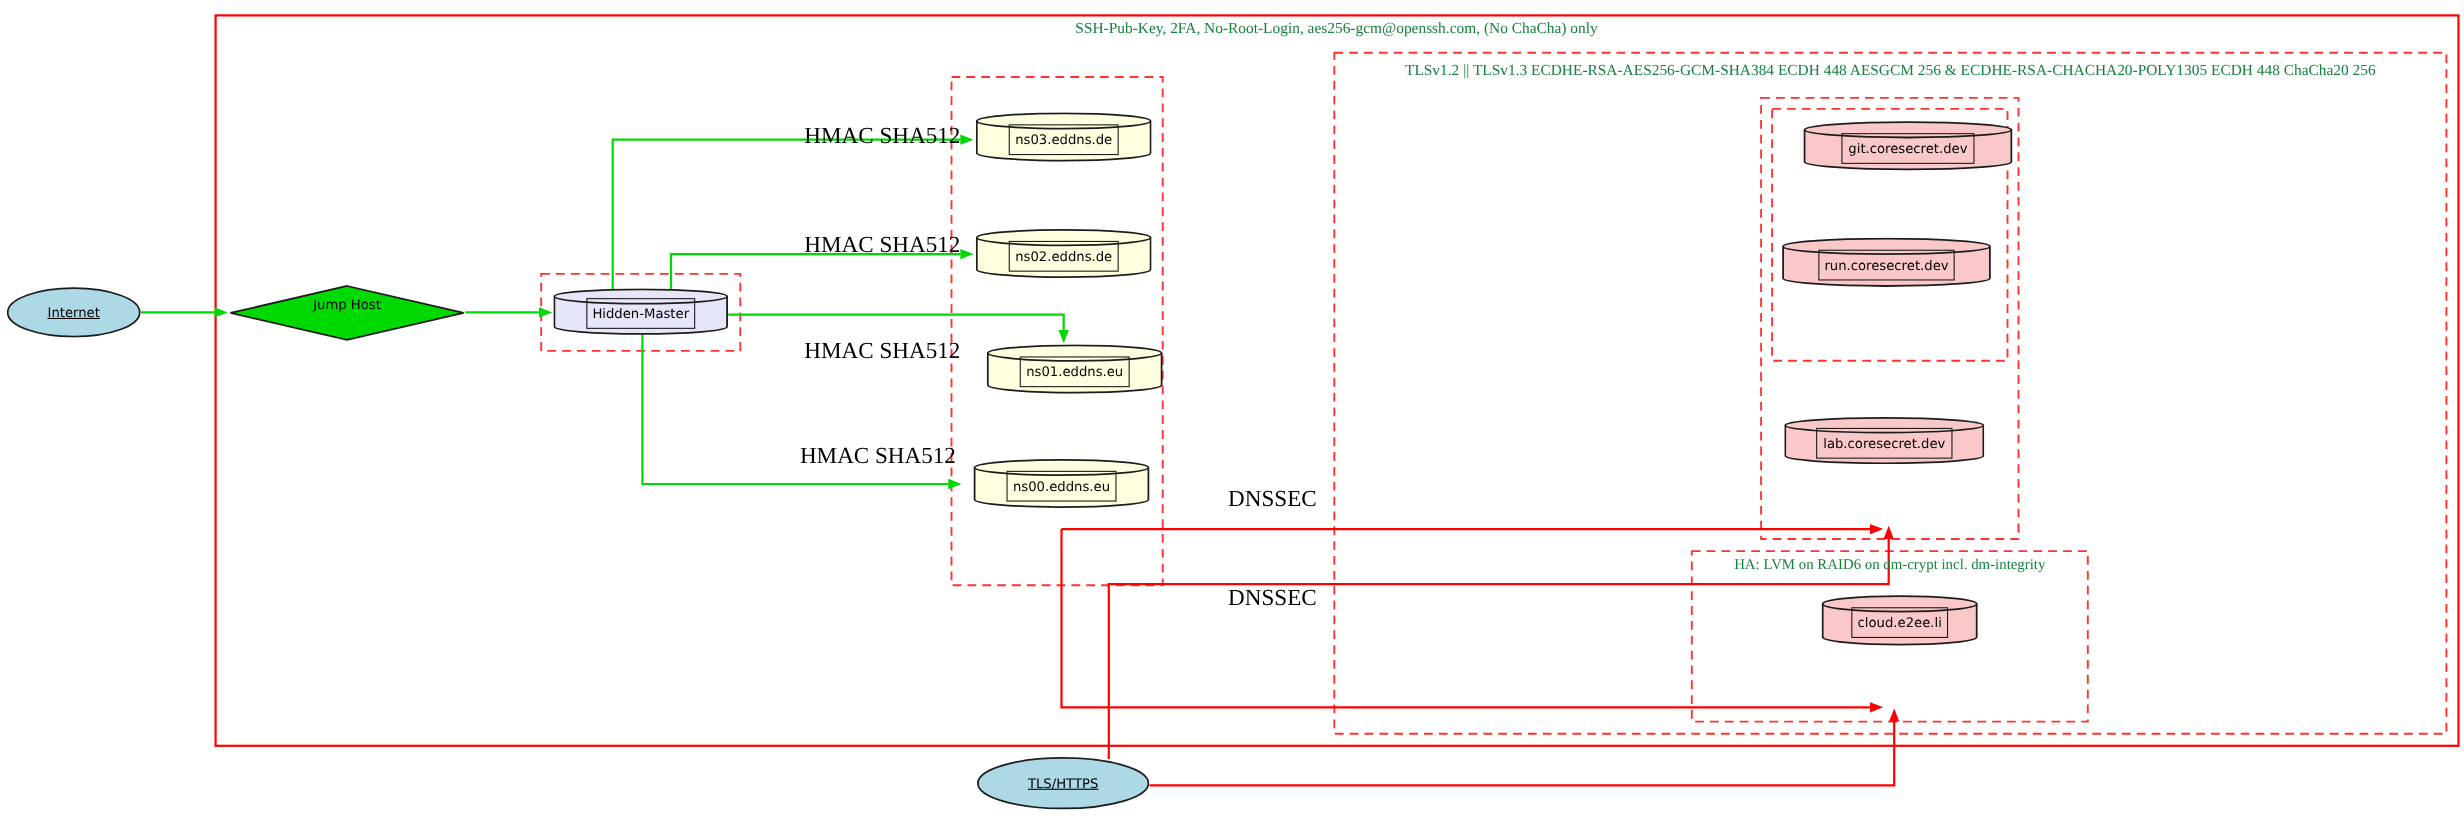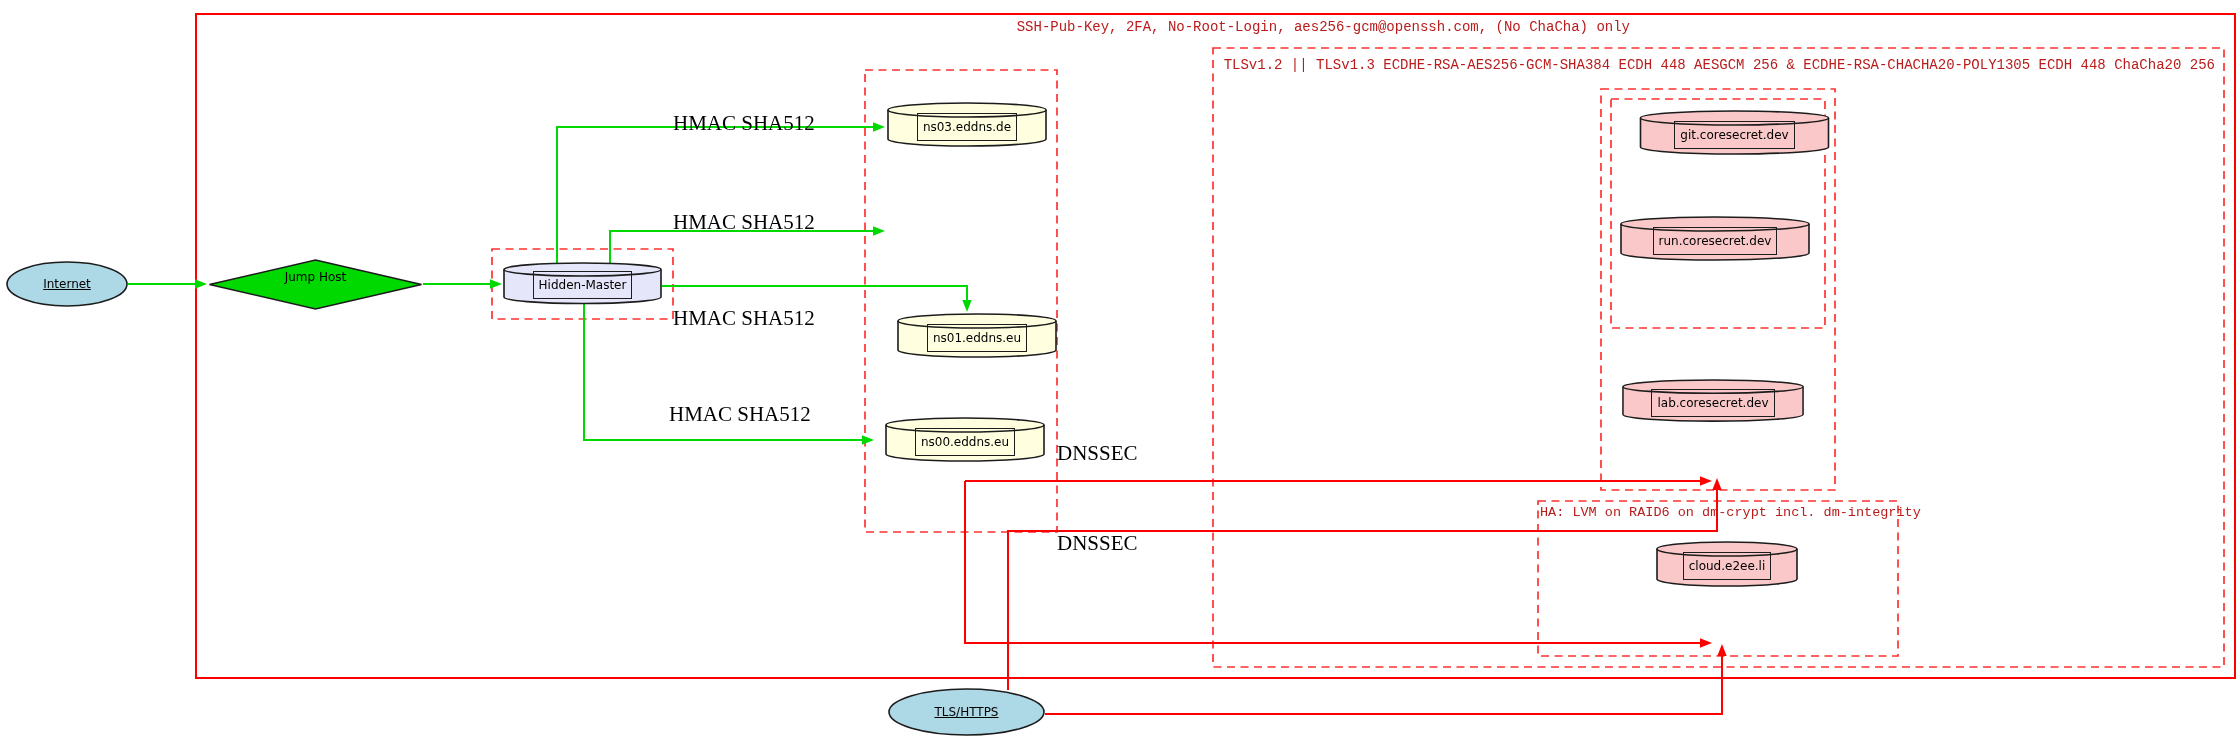--- a/index.html
+++ b/index.html
@@ -7,23 +7,23 @@
          font-family:"DejaVu Sans",sans-serif;}
   #stage svg.layer{position:absolute;left:0;top:0;width:2240px;height:744px;}
   .node{position:absolute;}
   .node svg{position:absolute;left:0;top:0;width:100%;height:100%;}
   .node .lbl{position:absolute;left:0;right:0;text-align:center;white-space:nowrap;
              font-size:12px;color:#000;}
   .cyl .lbl{top:11px;}
   .cyl .lbl span{display:inline-block;border:1.4px solid #1c1c1c;padding:1px 5px;line-height:24px;}
   .ell .lbl{top:0;bottom:0;display:flex;align-items:center;justify-content:center;text-decoration:underline;}
   .dia .lbl{top:0;bottom:16px;display:flex;align-items:center;justify-content:center;}
-  .cluster-lbl{position:absolute;text-align:right;color:#b91c1c;
-               font-family:Liberation Mono, monospace;font-size:14px;white-space:nowrap;}
-  .edge-lbl{position:absolute;text-align:left;color:#000;
+  .cluster-lbl{position:absolute;text-align:center;color:#15803d;
+               font-family:Liberation Serif, serif;font-size:14px;white-space:nowrap;}
+  .edge-lbl{position:absolute;text-align:right;color:#000;
             font-family:"Liberation Serif","DejaVu Serif",serif;font-size:21px;white-space:nowrap;}
 </style>
 </head>
 <body>
 
 <div id="stage">
 
   <svg class="layer">
 
     <g fill="none" stroke-width="2" stroke="#ff0000">
@@ -93,20 +93,27 @@
   </div>
 
   <div class="node cyl" style="left:887px;top:102px;width:160px;height:46px">
     <svg viewBox="0 0 160 46">
       <path d="M1,8 V37 A79,7 0 0 0 159,37 V8" stroke="#1c1c1c" stroke-width="1.6" fill="#ffffe0"></path>
       <ellipse cx="80" cy="8" rx="79" ry="7" stroke="#1c1c1c" stroke-width="1.6" fill="#ffffe0"></ellipse>
     </svg>
     <div class="lbl"><span>ns03.eddns.de</span></div>
   </div>
 
+  <div class="node cyl" style="left:887px;top:208px;width:160px;height:46px">
+    <svg viewBox="0 0 160 46">
+      <path d="M1,8 V37 A79,7 0 0 0 159,37 V8" stroke="#1c1c1c" stroke-width="1.6" fill="#ffffe0"></path>
+      <ellipse cx="80" cy="8" rx="79" ry="7" stroke="#1c1c1c" stroke-width="1.6" fill="#ffffe0"></ellipse>
+    </svg>
+    <div class="lbl"><span>ns02.eddns.de</span></div>
+  </div>
 
   <div class="node cyl" style="left:887px;top:313px;width:180px;height:46px">
     <svg viewBox="0 0 160 46">
       <path d="M1,8 V37 A79,7 0 0 0 159,37 V8" stroke="#1c1c1c" stroke-width="1.6" fill="#ffffe0"></path>
       <ellipse cx="80" cy="8" rx="79" ry="7" stroke="#1c1c1c" stroke-width="1.6" fill="#ffffe0"></ellipse>
     </svg>
     <div class="lbl"><span>ns01.eddns.eu</span></div>
   </div>
 
   <div class="node cyl" style="left:875px;top:417px;width:180px;height:46px">

